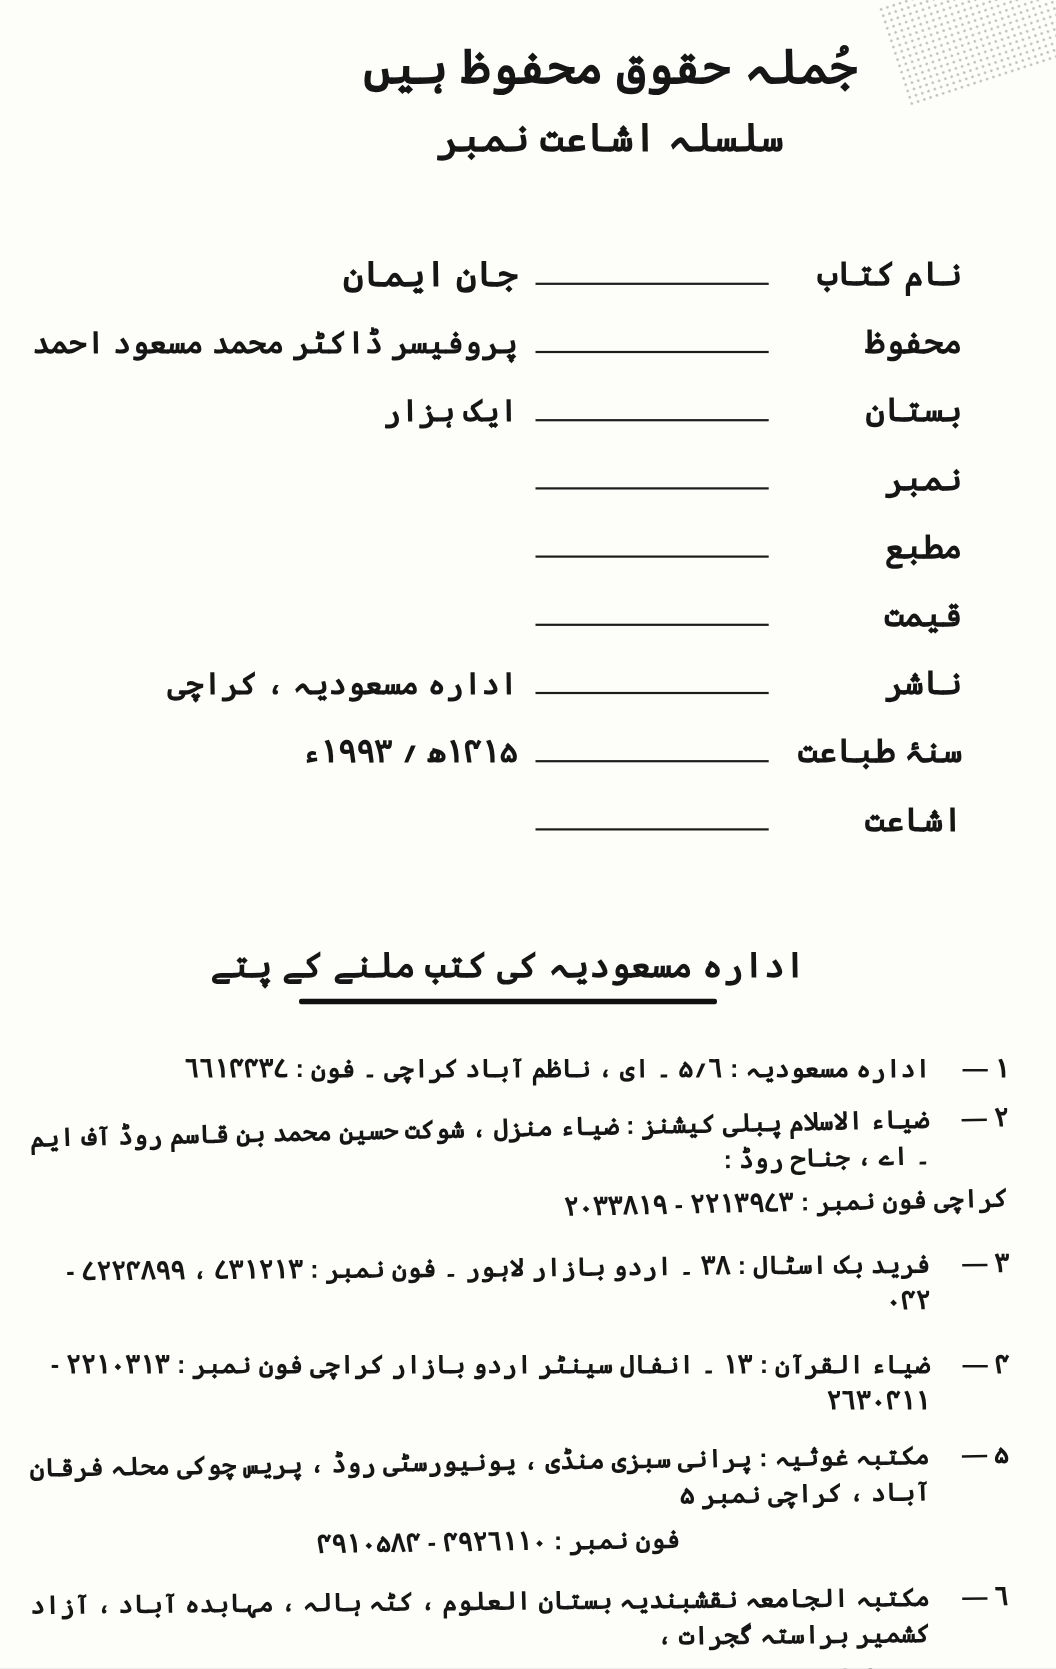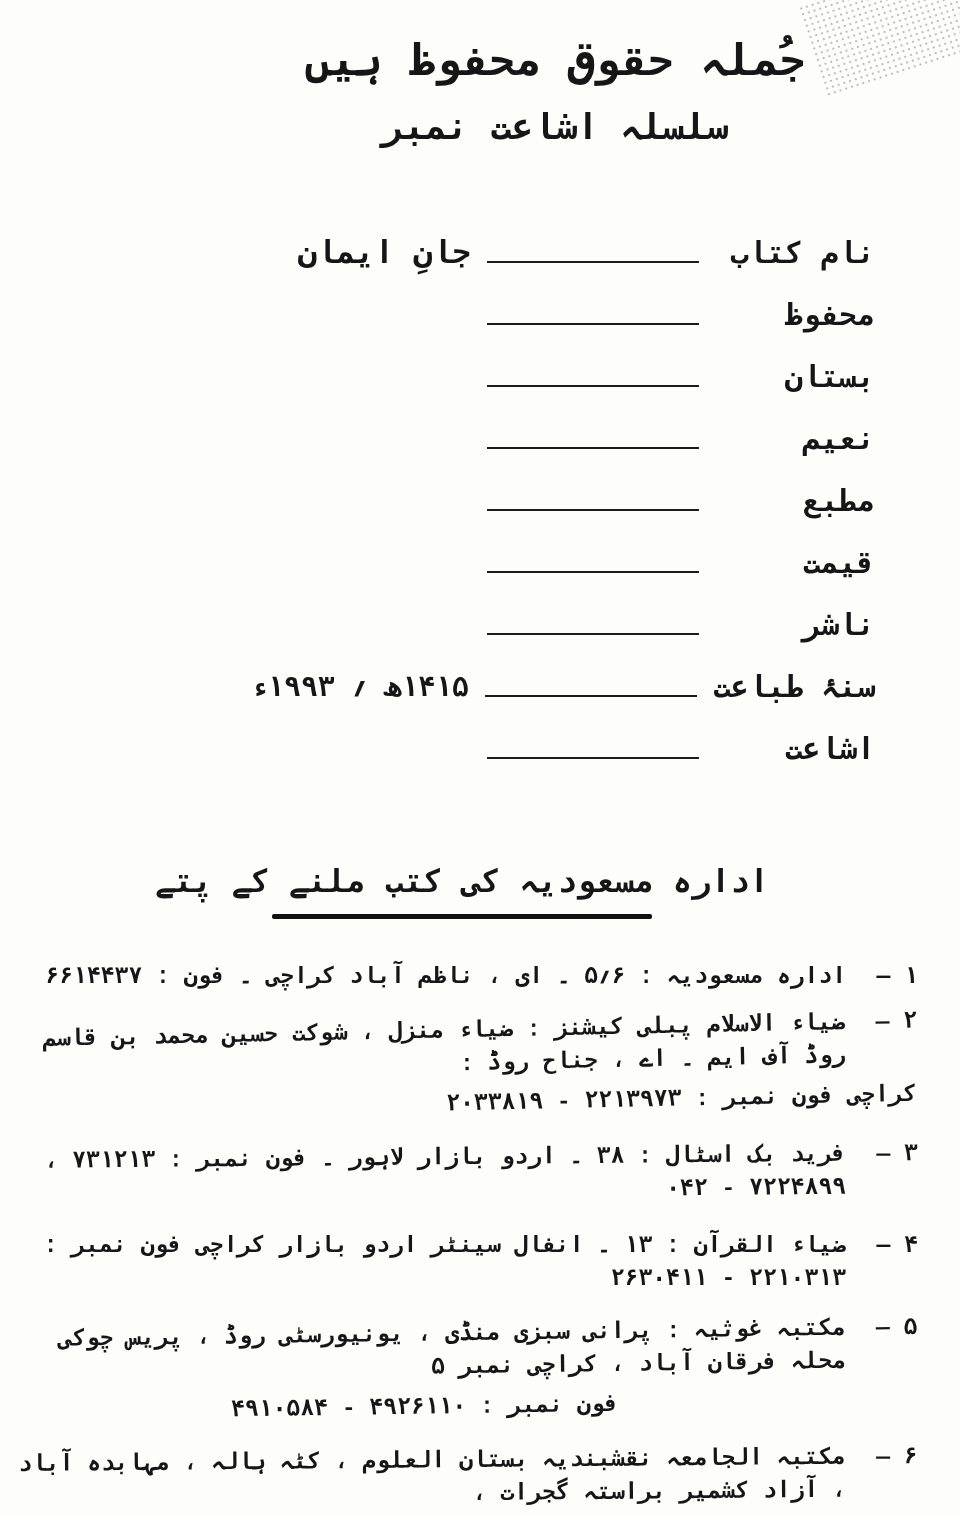--- a/index.html
+++ b/index.html
@@ -4,21 +4,21 @@
 <style>
   * { box-sizing: border-box; margin: 0; padding: 0; }
   html, body { background: #d9d9d9; }
   .page {
     position: relative;
     width: 960px;
     height: 1517px;
     margin: 0 auto;
     background: #fdfdfa;
     color: #161616;
-    font-family: Liberation Mono, monospace;
+    font-family: Liberation Sans, sans-serif;
     direction: rtl;
     overflow: hidden;
   }
   
   .corner-grain {
     position: absolute;
     top: -22px;
     right: -18px;
     width: 170px;
     height: 95px;
@@ -92,47 +92,50 @@
 
     <div class="frow">
       <span class="flabel">نام کتاب</span>
       <span class="fline"></span>
       <span class="fvalue fvalue-big">جانِ ایمان</span>
     </div>
 
     <div class="frow">
       <span class="flabel">محفوظ</span>
       <span class="fline"></span>
+      <span class="fvalue">پروفیسر ڈاکٹر محمد مسعود احمد</span>
     </div>
 
     <div class="frow">
       <span class="flabel">بستان</span>
       <span class="fline"></span>
-    </div>
-
-    <div class="frow">
-      <span class="flabel">نعیم</span>
+      <span class="fvalue">ایک ہزار</span>
+    </div>
+
+    <div class="frow">
+      <span class="flabel">نمبر</span>
       <span class="fline"></span>
     </div>
 
     <div class="frow">
       <span class="flabel">مطبع</span>
       <span class="fline"></span>
       <span class="fvalue"></span>
     </div>
 
     <div class="frow">
       <span class="flabel">قیمت</span>
       <span class="fline"></span>
       <span class="fvalue"></span>
     </div>
 
     <div class="frow">
       <span class="flabel">ناشر</span>
       <span class="fline"></span>
+      <span class="fvalue">ادارہ مسعودیہ ، کراچی</span>
     </div>
 
     <div class="frow">
       <span class="flabel">سنۂ طباعت</span>
       <span class="fline"></span>
       <span class="fvalue">۱۴۱۵ھ ؍ ۱۹۹۳ء</span>
     </div>
 
     <div class="frow">
       <span class="flabel">اشاعت</span>

